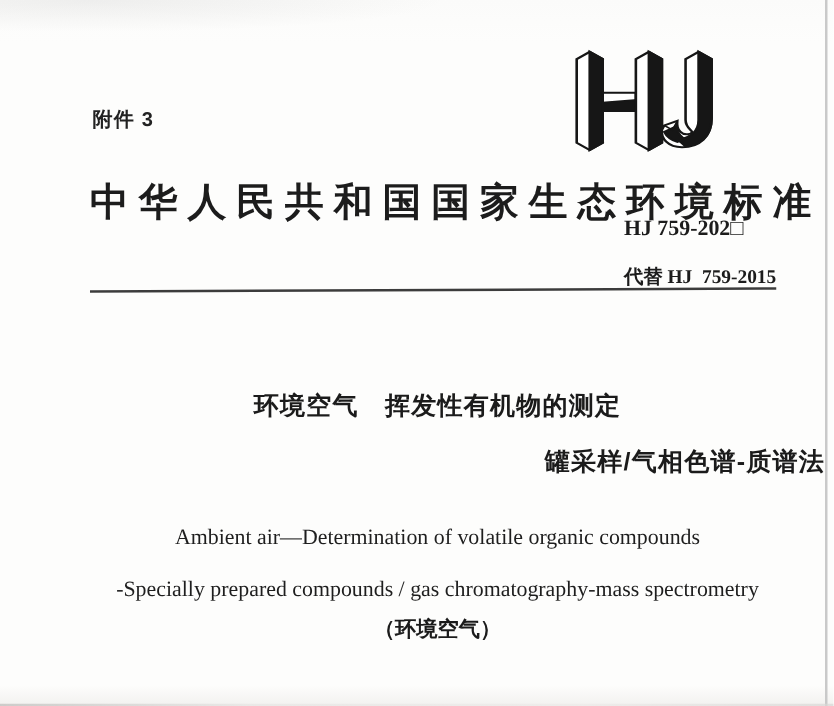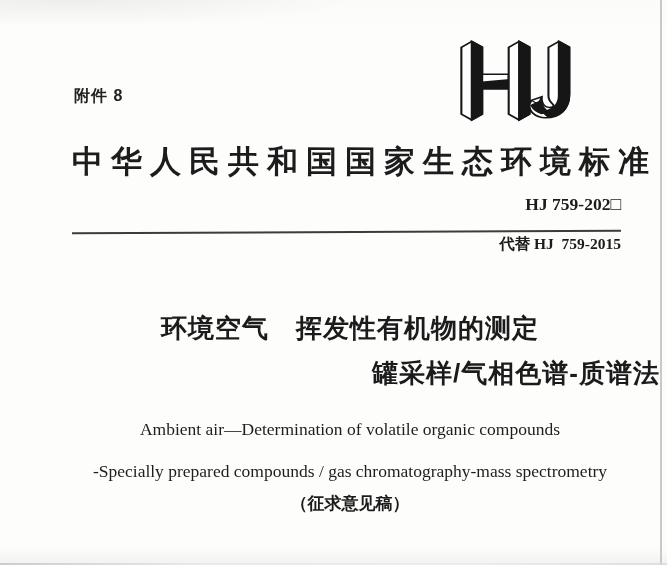--- a/index.html
+++ b/index.html
@@ -56,22 +56,22 @@
     font-family: "Liberation Serif", "DejaVu Serif", serif;
     font-weight: 700;
     font-size: 31px;
     letter-spacing: 8px;
     white-space: nowrap;
     color: #1c1c1c;
   }
   .std-block {
     position: absolute;
     right: 46px;
-    top: 194px;
-    text-align: right;
+    top: 172px;
+    text-align: left;
     line-height: 1.25;
   }
   .std-no {
     font-size: 17.5px;
     font-weight: 600;
     white-space: pre;
     color: #1c1c1c;
   }
   .std-replaces {
     font-size: 15.5px;
@@ -94,21 +94,21 @@
     left: 40px;
     right: 7px;
     top: 0;
     text-align: center;
   }
   .title-cn {
     position: absolute;
     width: 100%;
     font-family: "Liberation Sans", "DejaVu Sans", sans-serif;
     font-weight: 700;
-    font-size: 26px;
+    font-size: 20px;
     letter-spacing: 1px;
     color: #1b1b1b;
   }
   .title-cn.l1 { top: 311px; }
   .title-cn.l2 { top: 356px; text-align: right; }
   .title-en {
     position: absolute;
     width: 100%;
     font-family: "Liberation Serif", "DejaVu Serif", serif;
     font-size: 17.5px;
@@ -135,21 +135,21 @@
     opacity: .7;
   }
 </style>
 </head>
 <body>
 
 <div class="page">
 
   <div class="corner-noise"></div>
 
-  <div class="attachment">附件 8</div>
+  <div class="attachment">附件 3</div>
 
   <svg class="logo" viewBox="0 0 150 132" preserveAspectRatio="none">
     <g stroke="#161616" stroke-width="2.2" stroke-linejoin="miter">
 
       <path d="M12,21 L23,13 L34,21 L34,113 L23,121 L12,113 Z" fill="#ffffff"></path>
       <path d="M23,13 L34,21 L34,113 L23,121 Z" fill="#161616"></path>
 
       <path d="M34,58 L62,58 L62,78 L34,78 Z" fill="#ffffff"></path>
       <path d="M34,69 L62,66 L62,78 L34,78 Z" fill="#161616"></path>
 
@@ -173,19 +173,19 @@
     <div class="std-replaces">代替 HJ  759-2015</div>
   </div>
 
   <div class="rule"></div>
 
   <div class="center-wrap">
     <div class="title-cn l1">环境空气　挥发性有机物的测定</div>
     <div class="title-cn l2">罐采样/气相色谱-质谱法</div>
     <div class="title-en l1">Ambient air—Determination of volatile organic compounds</div>
     <div class="title-en l2">-Specially prepared compounds / gas chromatography-mass spectrometry</div>
-    <div class="draft-note">（征求意见稿）</div>
+    <div class="draft-note">（环境空气）</div>
   </div>
 
   <div class="edge-line"></div>
   <div class="bottom-edge"></div>
 
 </div>
 
 </body></html>

